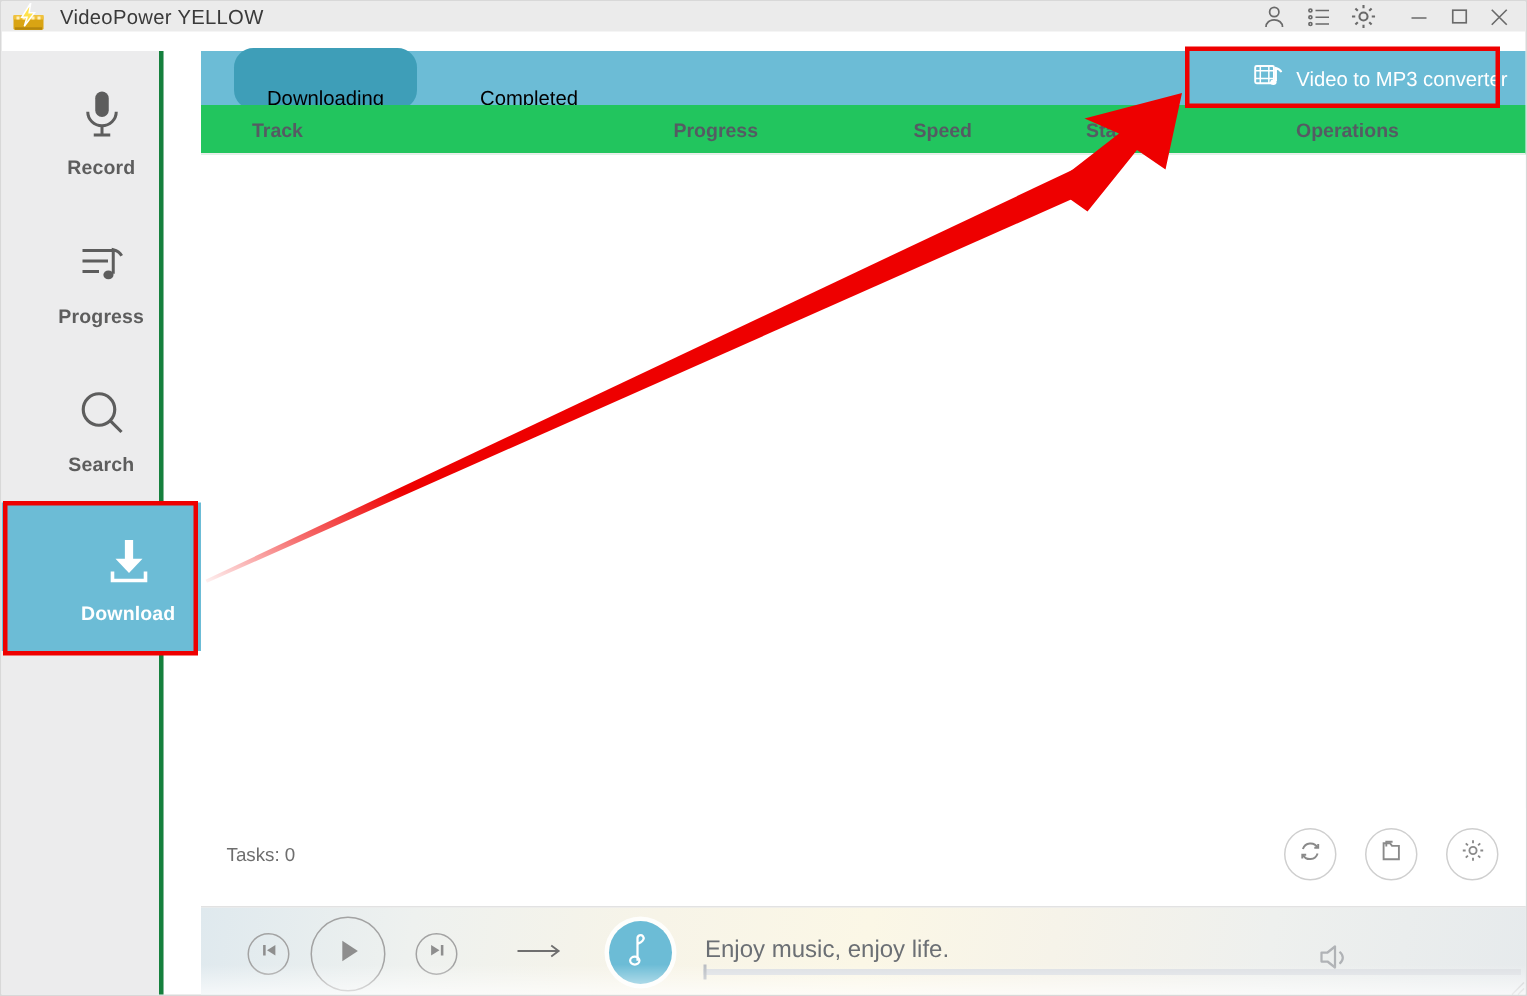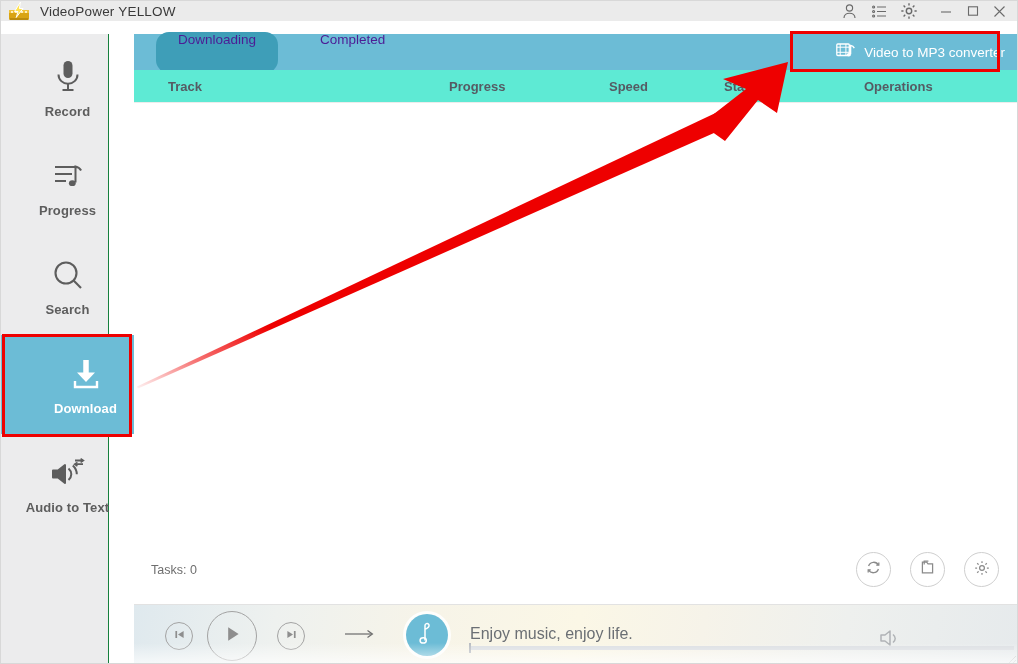--- a/index.html
+++ b/index.html
@@ -45,21 +45,21 @@
     color: #6a6a6a; font-size: 13px;
   }
   .win-btn.close { margin-right: 6px; }
   .win-btn.min { margin-left: 8px; }
 
   
   .sidebar {
     position: absolute; left: 0; top: 33px;
     width: 108px; height: 631px;
     background: #ececed;
-    border-right: 1px solid #15803d;
+    border-right: 3px solid #15803d;
   }
   .nav-item {
     position: absolute; left: 0; width: 133px; height: 99px;
     display: flex; flex-direction: column;
     align-items: center; justify-content: center;
     color: #5d5d5d;
   }
   .nav-item .nav-label {
     font-size: 13px; margin-top: 9px; font-weight: bold;
     letter-spacing: .1px;
@@ -80,37 +80,37 @@
     width: 885px; height: 570px;
     background: #ffffff;
   }
   .tabbar {
     position: relative;
     height: 36px; background: #6CBCD6;
     display: flex; align-items: center;
   }
   .tab {
     height: 41px; padding: 0 22px;
-    display: flex; align-items: flex-start; justify-content: center;
-    font-size: 13.5px; color: #4c1d95; border-radius: 13px;
+    display: flex; align-items: flex-end; justify-content: center;
+    font-size: 13.5px; color: #000000; border-radius: 13px;
   }
   .tab:first-child { margin-left: 22px; }
   .tab.active { background: #3E9EB8; }
   .tab + .tab { margin-left: 20px; }
   .tabbar-spacer { flex: 1; }
   .converter-btn {
     display: flex; align-items: center; gap: 9px;
     height: 36px; padding: 0 14px 0 12px;
     color: #ffffff; font-size: 13.5px;
   }
 
   .table-head {
     position: relative;
     height: 33px;
-    background: #5eead4;
+    background: #22c55e;
     border-bottom: 1px solid #ececec;
   }
   .th {
     position: absolute; top: 0; height: 33px;
     display: flex; align-items: center;
     font-size: 13px; color: #555b63; font-weight: bold;
   }
   .table-body {
     position: relative;
     height: 470px; background: #ffffff;
@@ -296,32 +296,20 @@
       <span class="nav-ico">
         <svg width="36" height="34" viewBox="0 0 36 34" fill="none" stroke="currentColor" stroke-width="2.4">
           <path d="M18 2v15" stroke-width="5.5" stroke-linecap="butt"></path>
           <path d="M9 14.5L18 24l9-9.5" fill="currentColor" stroke="none"></path>
           <path d="M7 23v6h22v-6"></path>
         </svg>
       </span>
       <span class="nav-label">Download</span>
     </div>
 
-    <div class="nav-item" style="top:400px;">
-      <span class="nav-ico">
-        <svg width="38" height="34" viewBox="0 0 38 34" fill="none" stroke="currentColor" stroke-width="2">
-          <path d="M4 13.5h5l7-5.5v18l-7-5.5H4z" fill="currentColor" stroke="currentColor" stroke-linejoin="round"></path>
-          <path d="M19.5 11.5c1.8 1.6 2.8 3.6 2.8 5.8s-1 4.2-2.8 5.8"></path>
-          <path d="M23.8 8.4c2.6 2.3 4 5.3 4 8.9"></path>
-          <path d="M26 3.5h8M26 7.2h8" stroke-width="1.8"></path>
-          <path d="M31.6 1.6L34.4 3.5l-2.8 1.9M28.4 5.3L25.6 7.2l2.8 1.9" stroke-width="1.6"></path>
-        </svg>
-      </span>
-      <span class="nav-label">Audio to Text</span>
-    </div>
 
   </div>
 
   <div class="main">
 
     <div class="tabbar">
       <div class="tab active">
         <span>Downloading</span>
       </div>
       <div class="tab">

